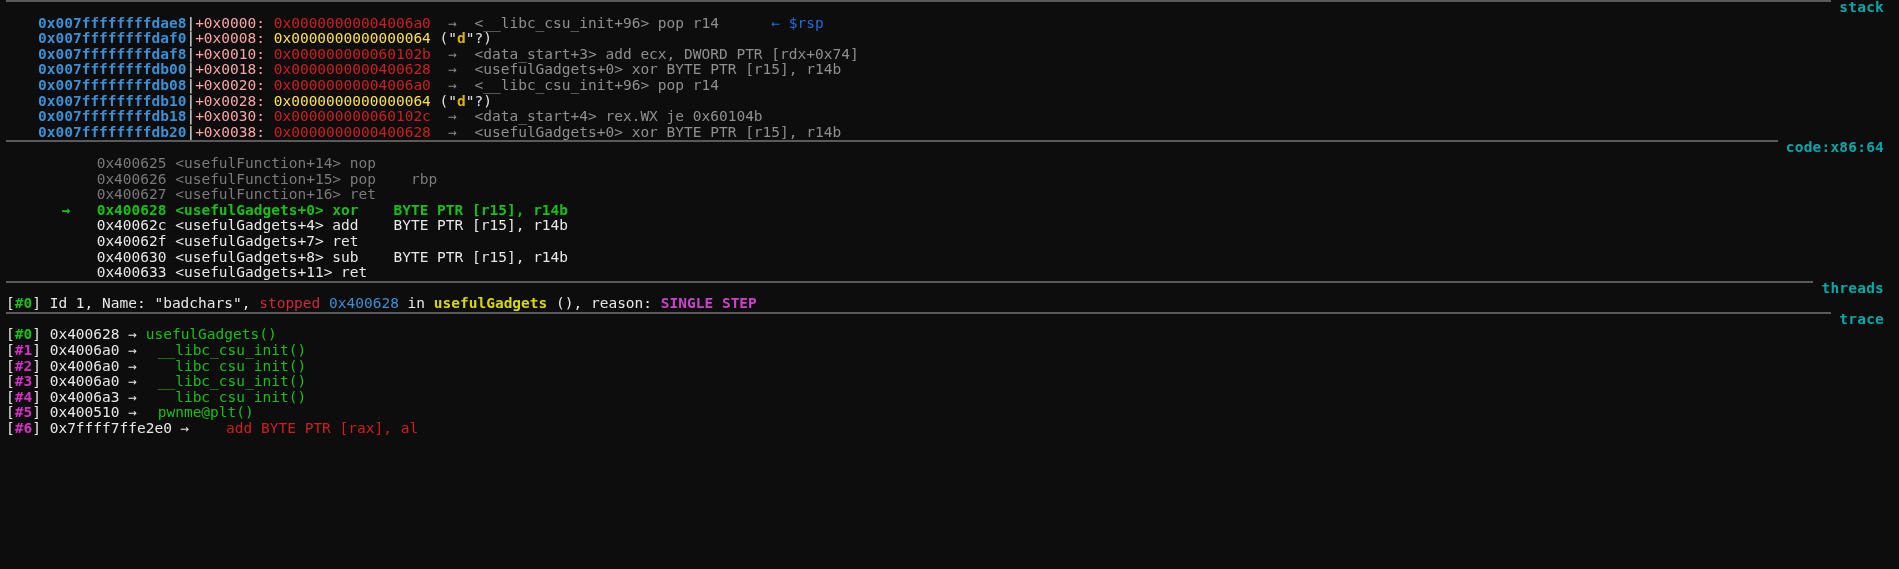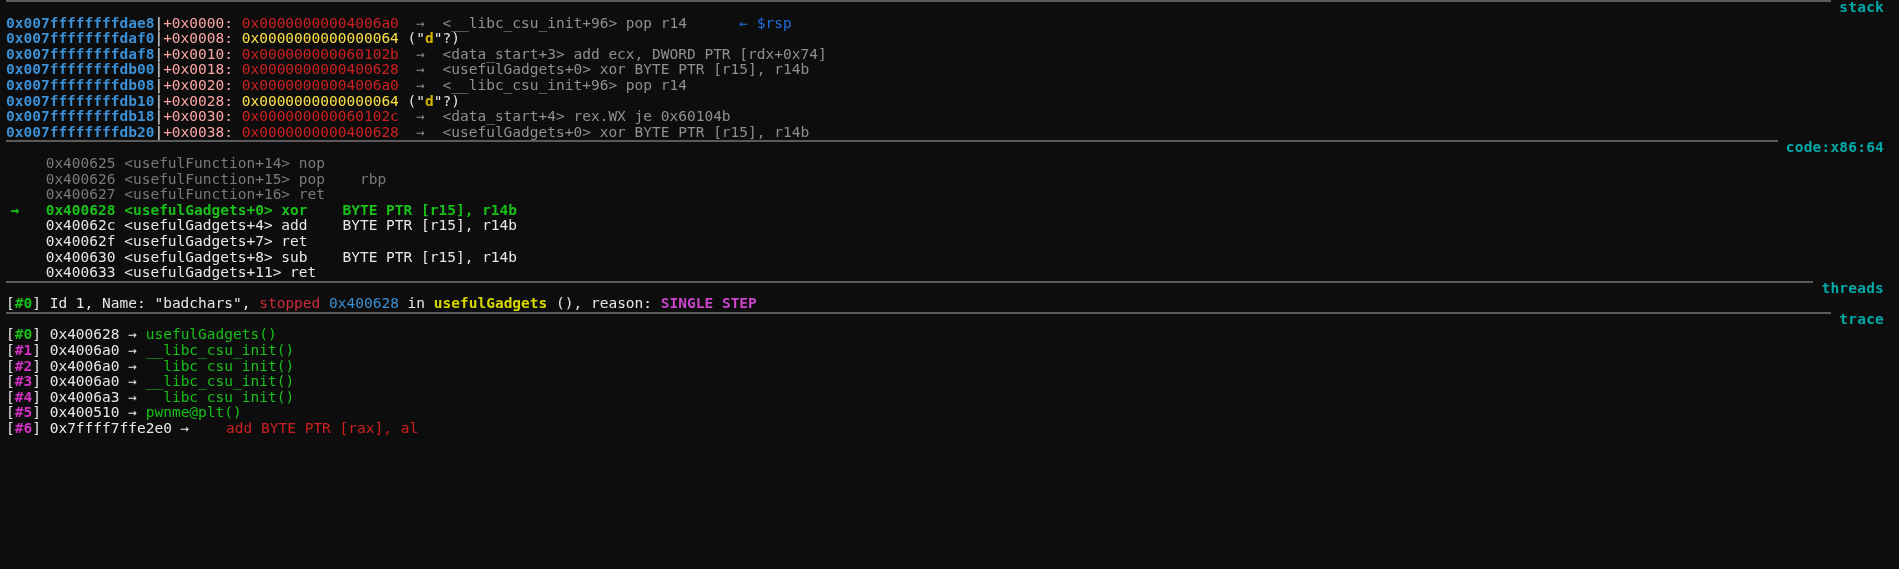--- a/index.html
+++ b/index.html
@@ -53,20 +53,21 @@
   .pane { }
 
   
   .stack-row {
     white-space: pre;
     height: 15.6px;
     display: flex;
     align-items: flex-start;
     padding-left: 6px;
     box-sizing: border-box;
+    margin-left: 32px;
   }
   .stk-addr {
     color: #3b8fd4;
     font-weight: bold;
     white-space: pre;
   }
   .stk-sep {
     color: #e8e8e8;
     white-space: pre;
   }
@@ -102,42 +103,43 @@
   .stk-rsp {
     color: #1f6fe0;
     font-weight: normal;
     white-space: pre;
   }
 
   
   .code-row {
     white-space: pre;
     height: 15.6px;
-    padding-left: 2px;
+    padding-left: 16px;
     box-sizing: border-box;
+    margin-left: 37px;
   }
   .code-past   { color: #7a7a7a; }
   .code-cur    { color: #18c018; font-weight: bold; }
   .code-future { color: #e8e8e8; }
   .code-arrow  { color: #18c018; font-weight: bold; }
   .th-idx      { color: #18c018; font-weight: bold; }
   .th-stopped  { color: #cc2a3a; }
   .th-addr     { color: #3b8fd4; }
   .th-fn       { color: #d8d800; font-weight: bold; }
   .th-reason   { color: #cc44cc; font-weight: bold; }
   .th-plain    { color: #e8e8e8; }
 
   
   .tr-br       { color: #e8e8e8; }
   .tr-idx-cur  { color: #18c018; font-weight: bold; }
   .tr-idx      { color: #d431c4; font-weight: bold; }
   .tr-addr     { color: #e8e8e8; }
   .tr-arrow    { color: #e8e8e8; }
   .tr-fn-cur   { color: #18c018; }
-  .tr-fn       { color: #18c018; }
+  .tr-fn       { color: #18c018; margin-left: 12px; }
   .tr-insn     { color: #cc2020; margin-left: 28px; }
 </style>
 </head>
 <body>
 
 <div class="divider">
   <span class="rule"></span>
   <span class="sect-title">stack</span>
 </div>
 <div class="pane" id="stack-pane">

